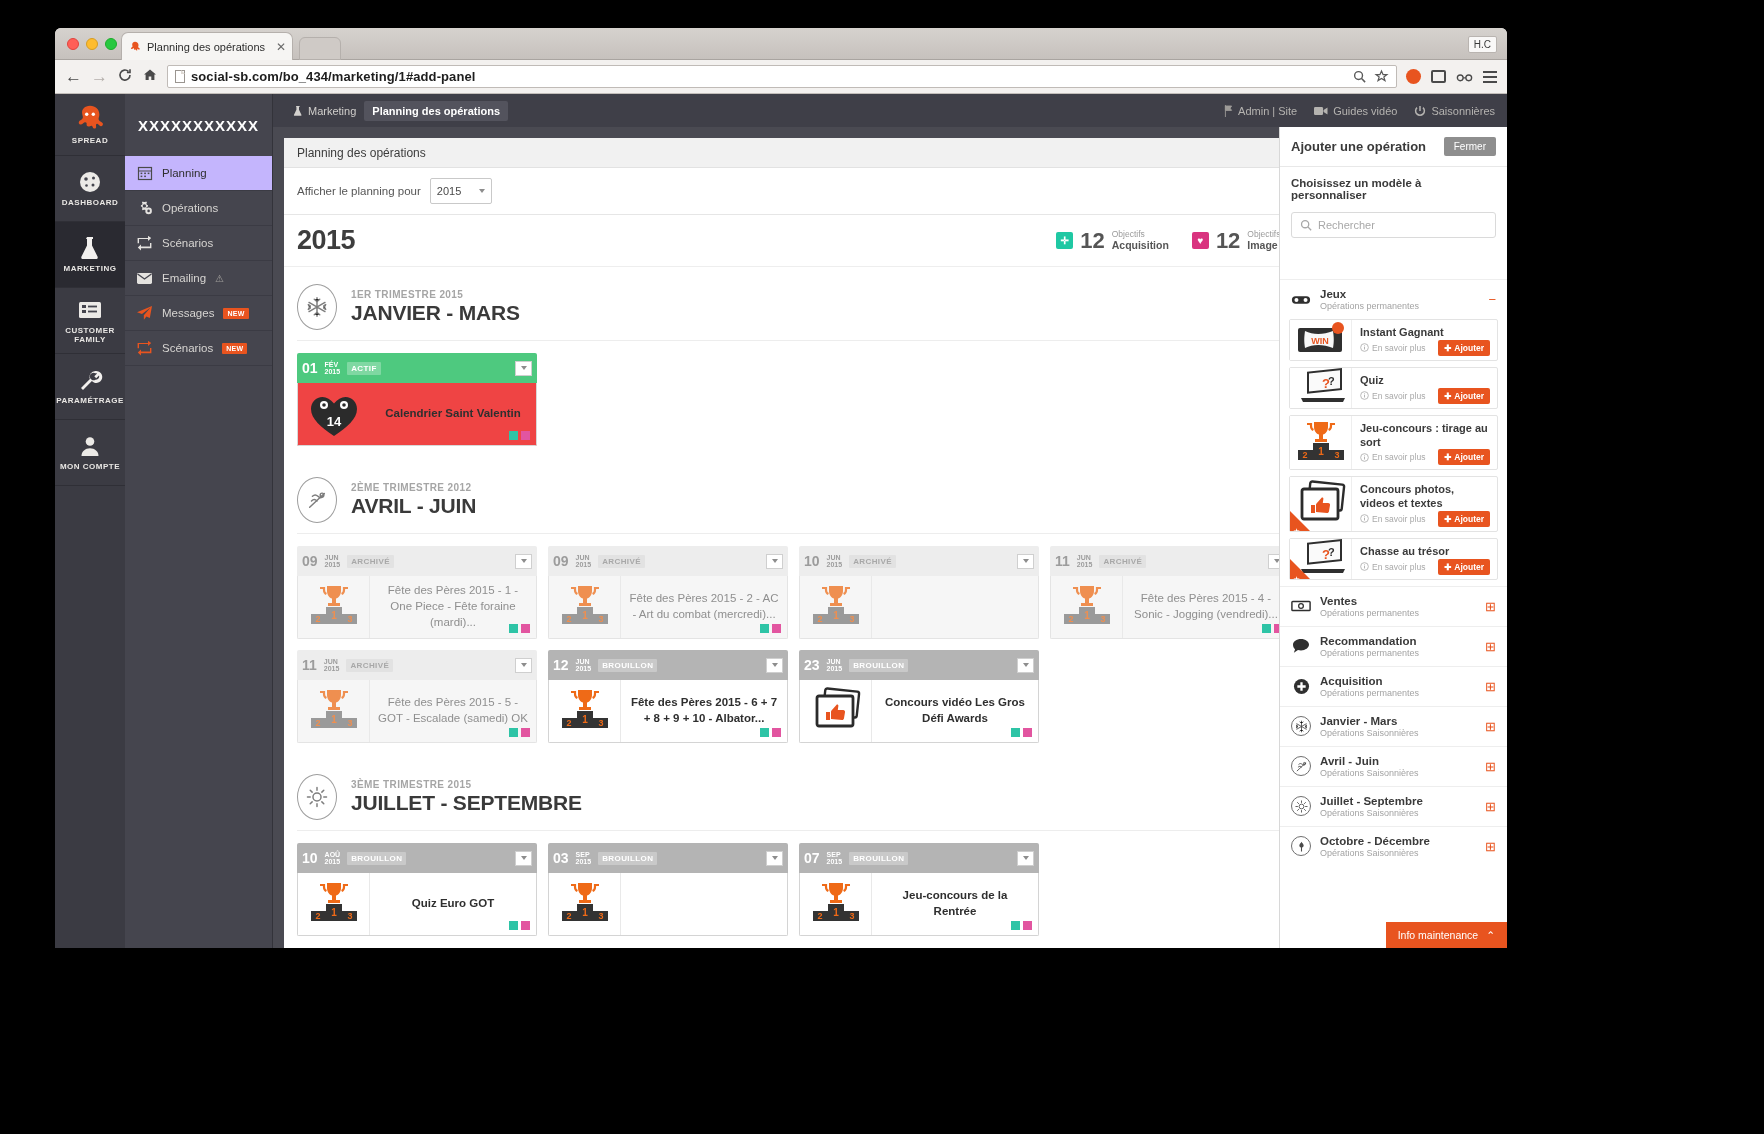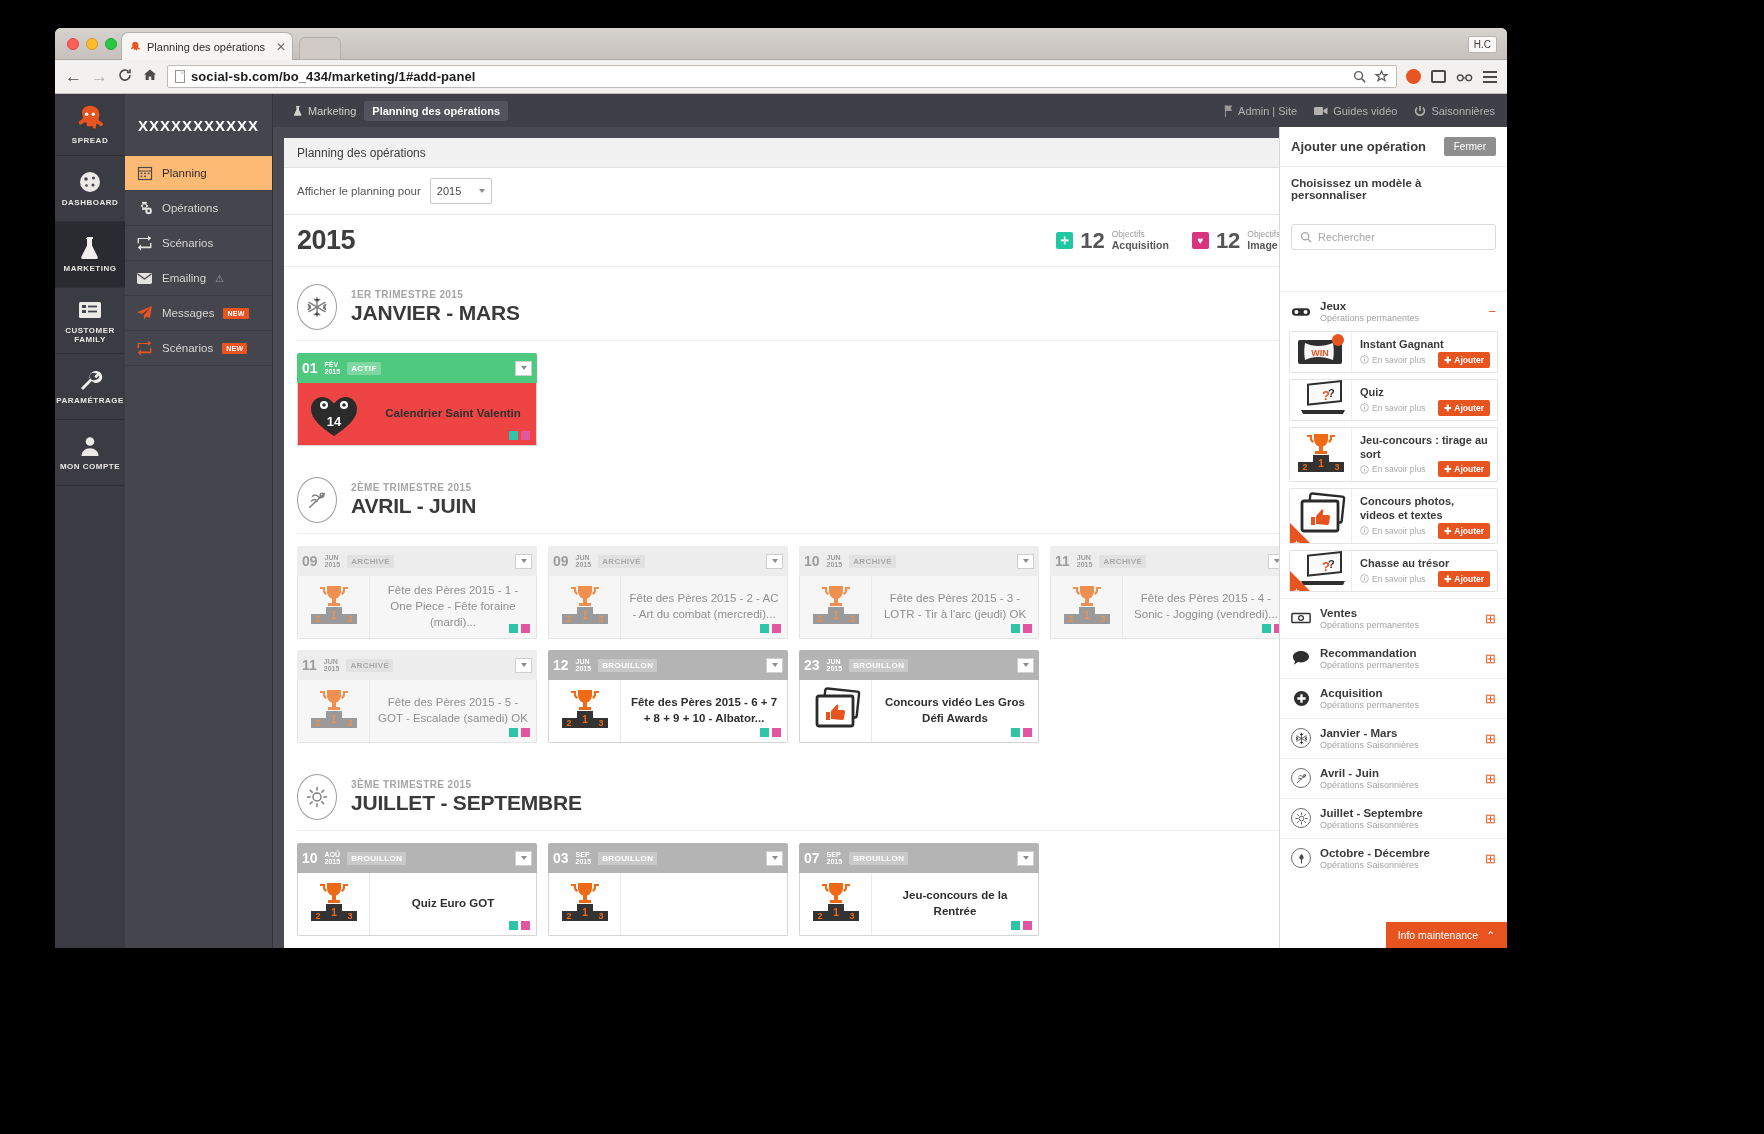--- a/index.html
+++ b/index.html
@@ -62,21 +62,21 @@
   .rail-item.active { background:#2a2a31; }
   .rail-label { font-size:8px; letter-spacing:.5px; font-weight:bold; text-align:center; line-height:1.15;}
   .rail-ico { width:26px; height:26px; display:flex; align-items:center; justify-content:center; }
 
   
   .menu { width:148px; flex:0 0 148px; background:#45454e; border-right:1px solid #33333a;}
   .menu-title { height:62px; display:flex; align-items:center; justify-content:center;
     color:#fff; font-size:15px; font-weight:bold; letter-spacing:1px; }
   .menu-item { height:35px; display:flex; align-items:center; gap:9px; padding:0 11px;
     color:#d7d5d2; font-size:11.5px; border-bottom:1px solid #3b3b44; }
-  .menu-item.active { background:#fdba74; color:#2f2f2f; }
+  .menu-item.active { background:#c4b5fd; color:#2f2f2f; }
   .menu-ico { width:17px; flex:0 0 17px; display:flex; align-items:center; justify-content:center;}
   .badge-new { background:#e8541f; color:#fff; font-size:7px; font-weight:bold; padding:2px 4px; border-radius:1px; letter-spacing:.3px;}
 
   
   .main { flex:1; display:flex; flex-direction:column; min-width:0; }
   .topbar { height:33px; background:#3f3f48; display:flex; align-items:center; padding:0 12px; gap:0; }
   .crumb { display:flex; align-items:center; gap:5px; font-size:11px; color:#d0cecb; padding:4px 8px; border-radius:2px;}
   .crumb.cur { background:#53535d; color:#fff; font-weight:bold; }
   .topbar-right { margin-left:auto; display:flex; align-items:center; gap:17px; font-size:11px; color:#b5b3b0;}
   .tr-item{display:flex;align-items:center;gap:5px;}
@@ -151,21 +151,21 @@
   .card.st-brou .card-title { color:#2f2f2f; font-weight:bold; }
   .card.st-brou .card-thumb { border-right:1px solid #e9e9e9; }
 
   
   .rpanel { position:absolute; right:0; top:0; width:228px; height:100%; background:#fff;
     border-left:1px solid #d8d8d8; display:flex; flex-direction:column; z-index:5;}
   .rp-head { height:40px; display:flex; align-items:center; padding:0 11px; gap:8px; border-bottom:1px solid #e8e8e8;}
   .rp-title { font-size:13px; font-weight:bold; color:#3a3a3a; }
   .rp-close { margin-left:auto; background:#8e8e8e; color:#fff; font-size:10px; border-radius:2px; padding:4px 10px;}
   .rp-sub { font-size:11.5px; font-weight:bold; color:#3a3a3a; padding:10px 11px 7px 11px;}
-  .rp-search { margin:16px 11px 9px 11px; height:26px; border:1px solid #dadada; border-radius:3px;
+  .rp-search { margin:4px 11px 9px 11px; height:26px; border:1px solid #dadada; border-radius:3px;
     display:flex; align-items:center; gap:6px; padding:0 8px; color:#a8a8a8; font-size:11px;}
   .rp-scroll { flex:1; overflow:hidden;margin-top:32px; }
   .cat-row { display:flex; align-items:center; gap:9px; padding:8px 11px; border-top:1px solid #eee;}
   .cat-ico { width:20px; flex:0 0 20px; display:flex; align-items:center; justify-content:center;}
   .cat-t1 { font-size:11.5px; color:#3a3a3a; font-weight:bold; }
   .cat-t2 { font-size:9px; color:#a3a3a3; margin-top:1px;}
   .cat-pm { margin-left:auto; color:#e8541f; font-size:13px; line-height:1;}
   .tpl-row { display:flex; align-items:stretch; margin:0 9px 6px 9px; border:1px solid #e3e3e3; border-radius:2px;}
   .tpl-thumb { width:62px; flex:0 0 62px; border-right:1px solid #eee; position:relative;
     display:flex; align-items:center; justify-content:center; background:#fff; overflow:hidden;}
@@ -547,21 +547,21 @@
                       <svg width="22" height="22" viewBox="0 0 24 24">
     <g stroke="#7d7d7d" stroke-width="1.6" fill="none" stroke-linecap="round">
       <path d="M4 20 20 5"></path>
                           <path d="M7 8c2-2 4-2 6 0s4 2 6 0"></path>
       <path d="M6 13c2-2 4-2 6 0"></path>
                           <circle cx="17.5" cy="6.5" r="2"></circle>
                         </g>
                       </svg>
                     </span>
       <span>
-        <span class="qlab1" style="display:block">2ÈME TRIMESTRE 2015</span>
+        <span class="qlab1" style="display:block">2ÈME TRIMESTRE 2012</span>
         <span class="qlab2" style="display:block">AVRIL - JUIN</span>
       </span>
       <span class="qstats">
         <span class="qstat">
       <span class="obj-chip" style="background:#1fc8a3">✛</span>
       <span>7</span>
                       </span>
                       <span class="qstat">
       <span class="obj-chip" style="background:#d9337f">♥</span>
       <span>7</span>
@@ -660,26 +660,20 @@
     <path d="M20 4h14v5c0 4-2.5 7-5 7.6V21h4v3H21v-3h4v-4.4C22.5 16 20 13 20 9z" fill="#ef8f50"></path>
     <path d="M13 6h4v2c0 2 1 3.4 2.4 4.1M41 6h-4v2c0 2-1 3.4-2.4 4.1" fill="none" stroke="#ef8f50" stroke-width="2.2"></path>
     <rect x="19" y="25" width="16" height="17" fill="#9a9a9a"></rect>
     <rect x="4" y="32" width="15" height="10" fill="#9a9a9a"></rect>
     <rect x="35" y="32" width="15" height="10" fill="#9a9a9a"></rect>
     <text x="27" y="37" font-size="10" font-weight="bold" fill="#ef8f50" text-anchor="middle" font-family="Liberation Sans">1</text>
     <text x="11" y="40" font-size="9" font-weight="bold" fill="#ef8f50" text-anchor="middle" font-family="Liberation Sans">2</text>
     <text x="43" y="40" font-size="9" font-weight="bold" fill="#ef8f50" text-anchor="middle" font-family="Liberation Sans">3</text>
                           </svg>
                         </span>
-            <span class="card-title">Fête des Pères 2015 - 3 - LOTR - Tir à l'arc (jeudi) OK
-              <span class="dots">
-                <span class="dot" style="background:#2ec4a6"></span>
-                            <span class="dot" style="background:#e255a0"></span>
-              </span>
-            </span>
           </div>
         </div>
         <div class="card st-arch">
           <div class="card-head">
             <span class="ch-day">11</span>
             <span>
               <span class="ch-mo" style="display:block">JUN</span>
               <span class="ch-mo" style="display:block">2015</span>
             </span>
             <span class="ch-state">ARCHIVÉ</span>

